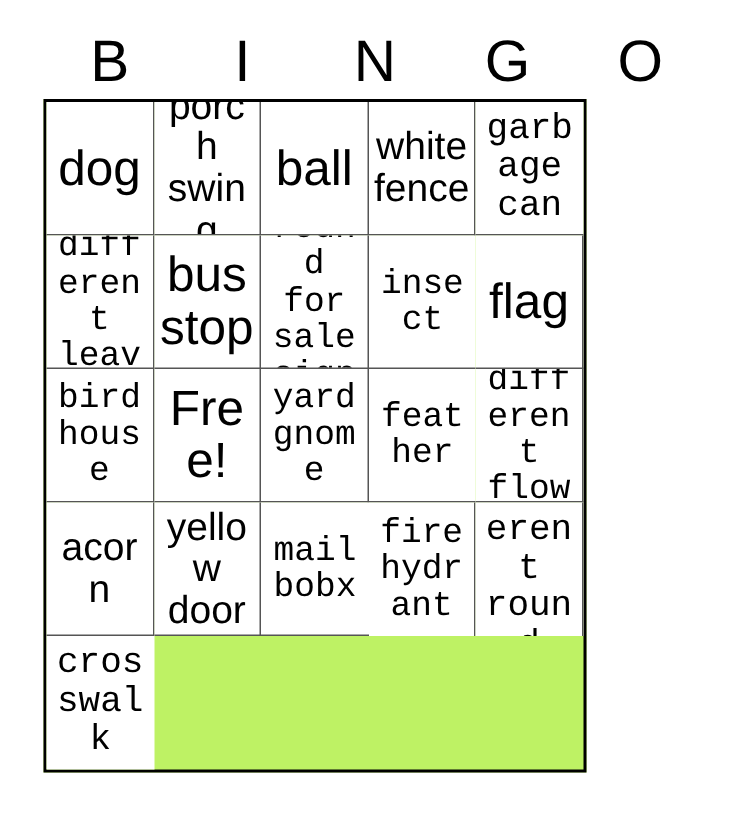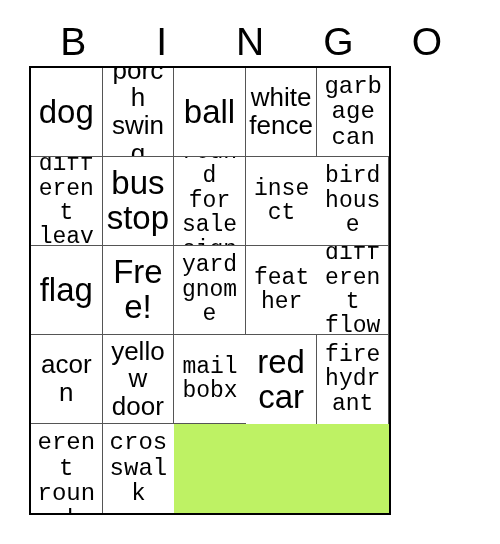--- a/index.html
+++ b/index.html
@@ -129,24 +129,24 @@
       <div class="cell">
         <span class="cell-text size-xl">bus stop</span>
       </div>
       <div class="cell">
         <span class="cell-text size-md">round for sale sign</span>
       </div>
       <div class="cell last-col">
         <span class="cell-text size-md">insect</span>
       </div>
       <div class="cell">
-        <span class="cell-text size-md">bird house</span>
+        <span class="cell-text size-xl">flag</span>
       </div>
       <div class="cell">
-        <span class="cell-text size-xl">flag</span>
+        <span class="cell-text size-md">bird house</span>
       </div>
       <div class="cell">
         <span class="cell-text size-xl">Free!</span>
       </div>
       <div class="cell">
         <span class="cell-text size-md">yard gnome</span>
       </div>
       <div class="cell last-col">
         <span class="cell-text size-md">feather</span>
       </div>
@@ -156,23 +156,20 @@
       <div class="cell">
         <span class="cell-text size-lg">acorn</span>
       </div>
       <div class="cell">
         <span class="cell-text size-lg">yellow door</span>
       </div>
       <div class="cell last-col">
         <span class="cell-text size-md">mailbobx</span>
       </div>
       <div class="cell last-row">
-        <span class="cell-text size-xl">red car</span>
-      </div>
-      <div class="cell last-row">
         <span class="cell-text size-md">fire hydrant</span>
       </div>
       <div class="cell last-row">
         <span class="cell-text size-sm">different round</span>
       </div>
       <div class="cell last-col last-row">
         <span class="cell-text size-sm">crosswalk</span>
       </div>
     </div>
 

